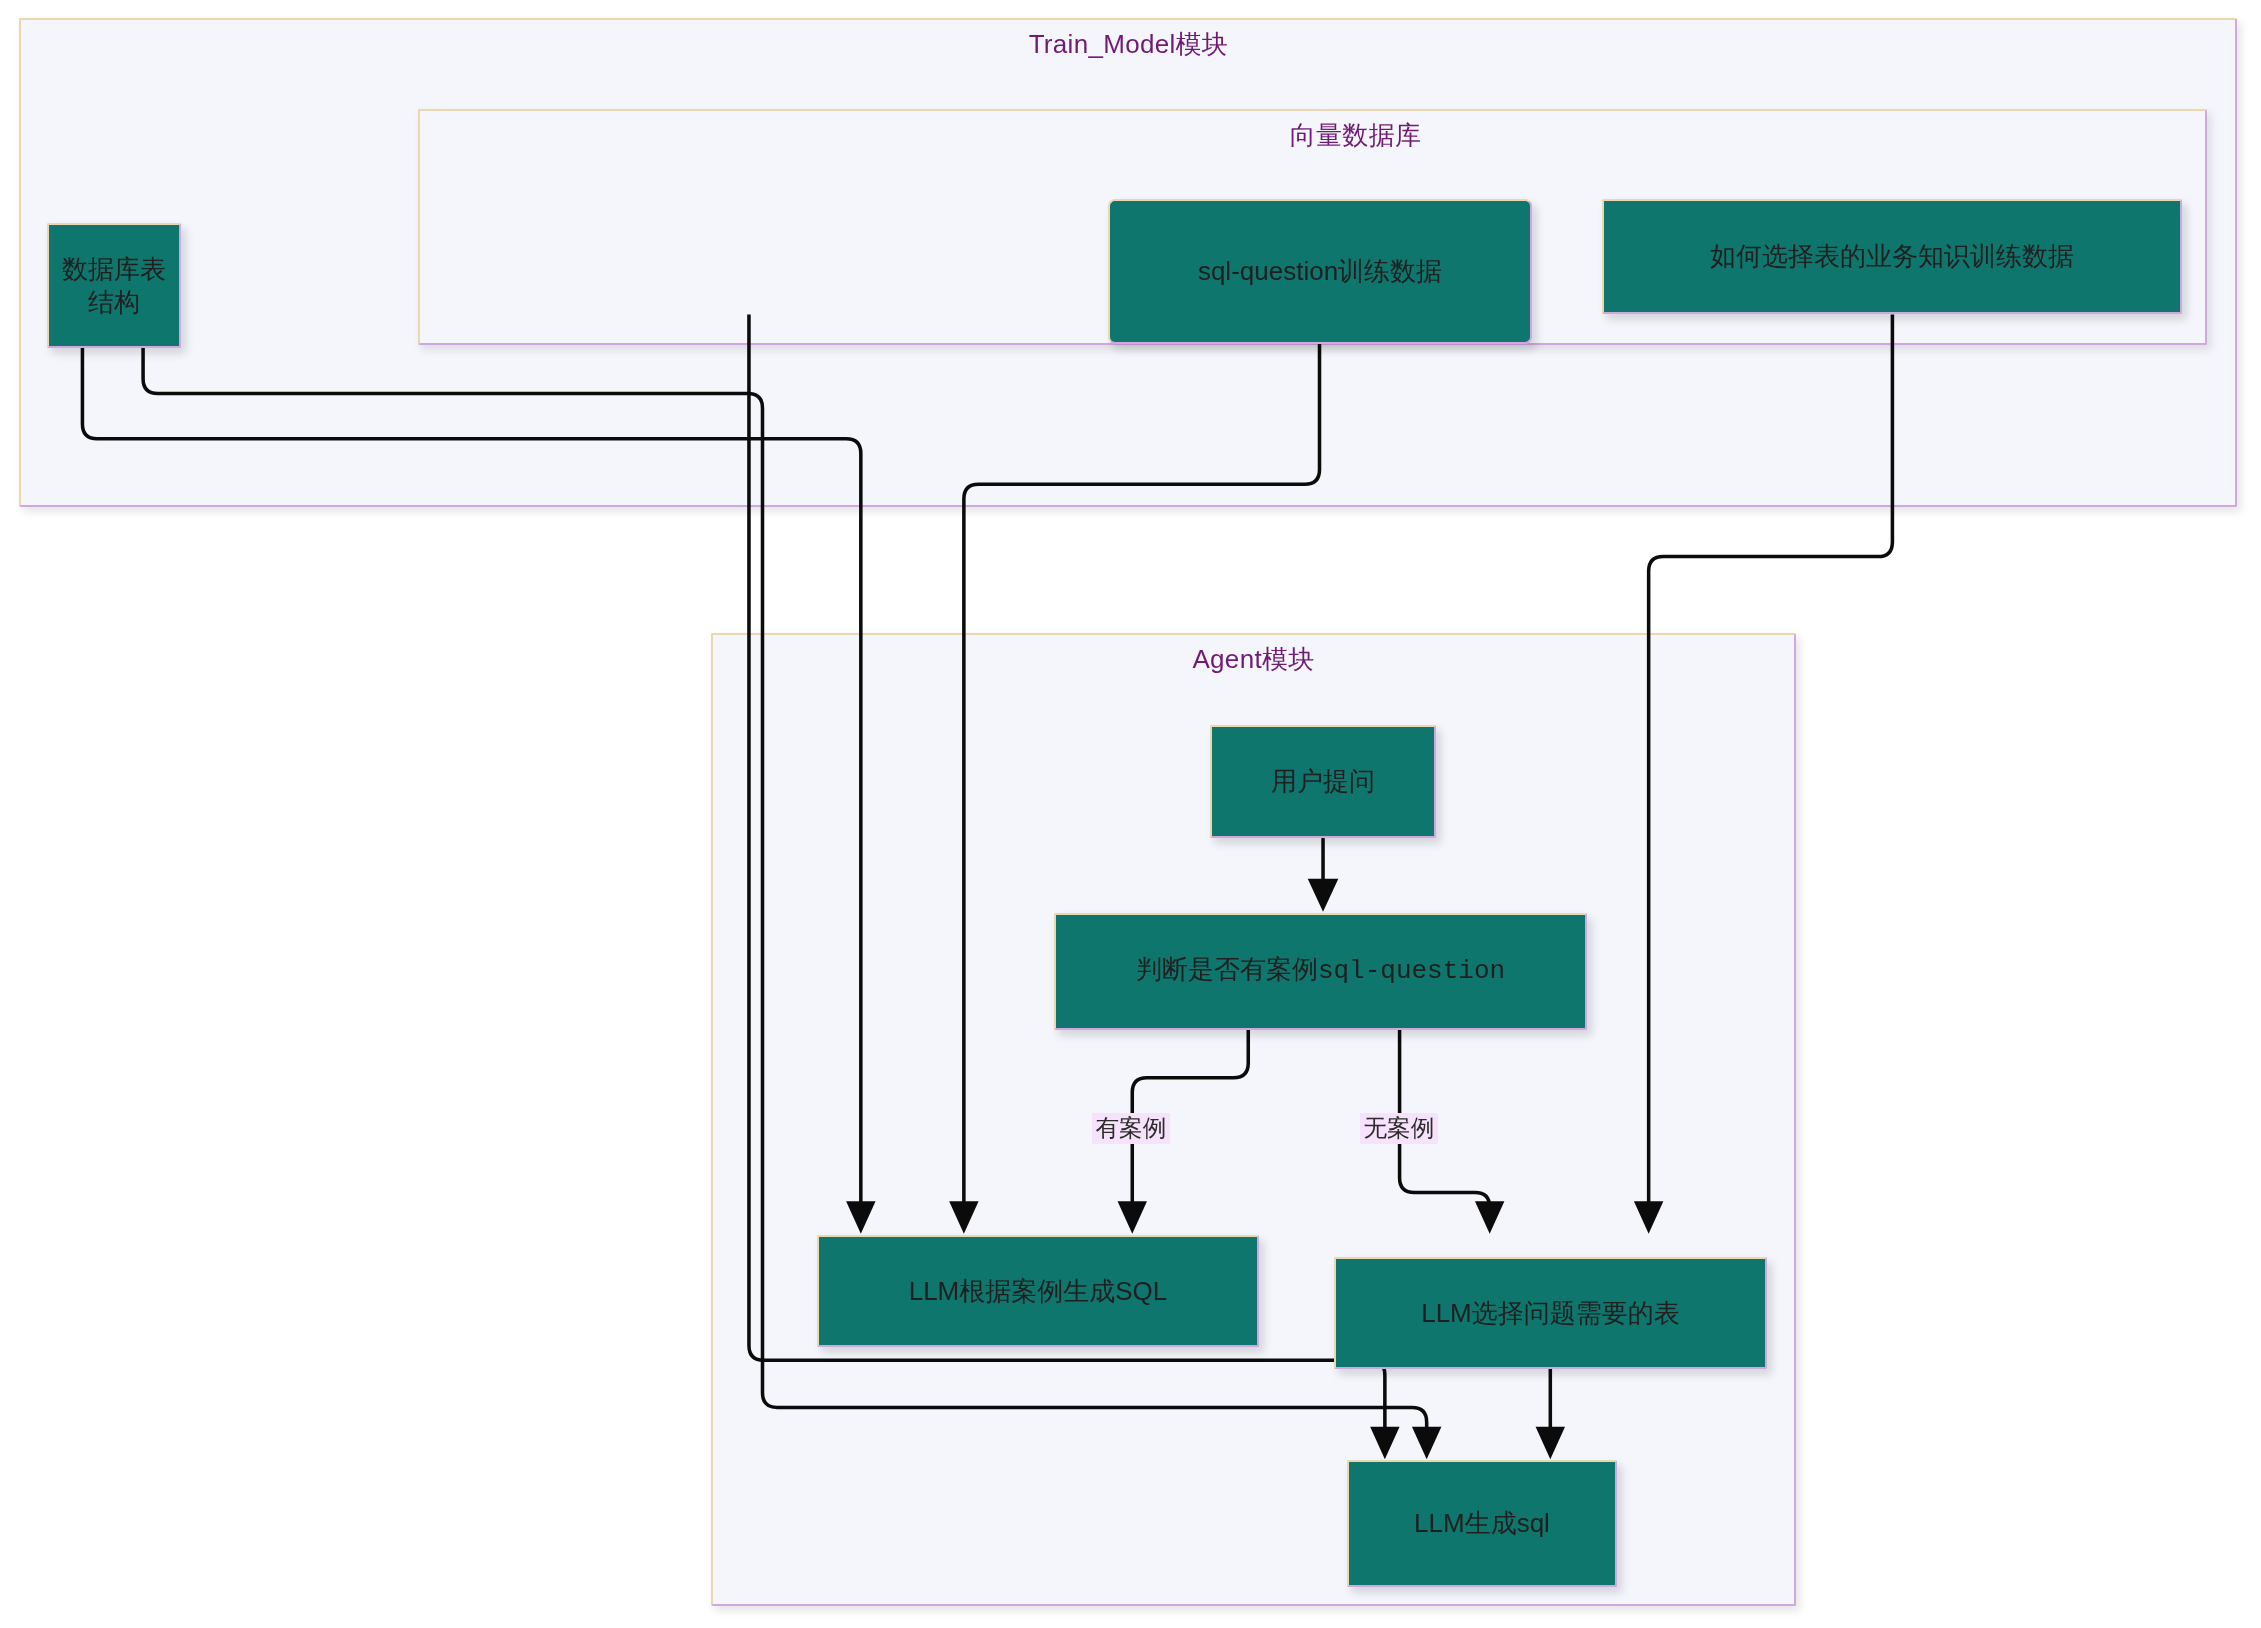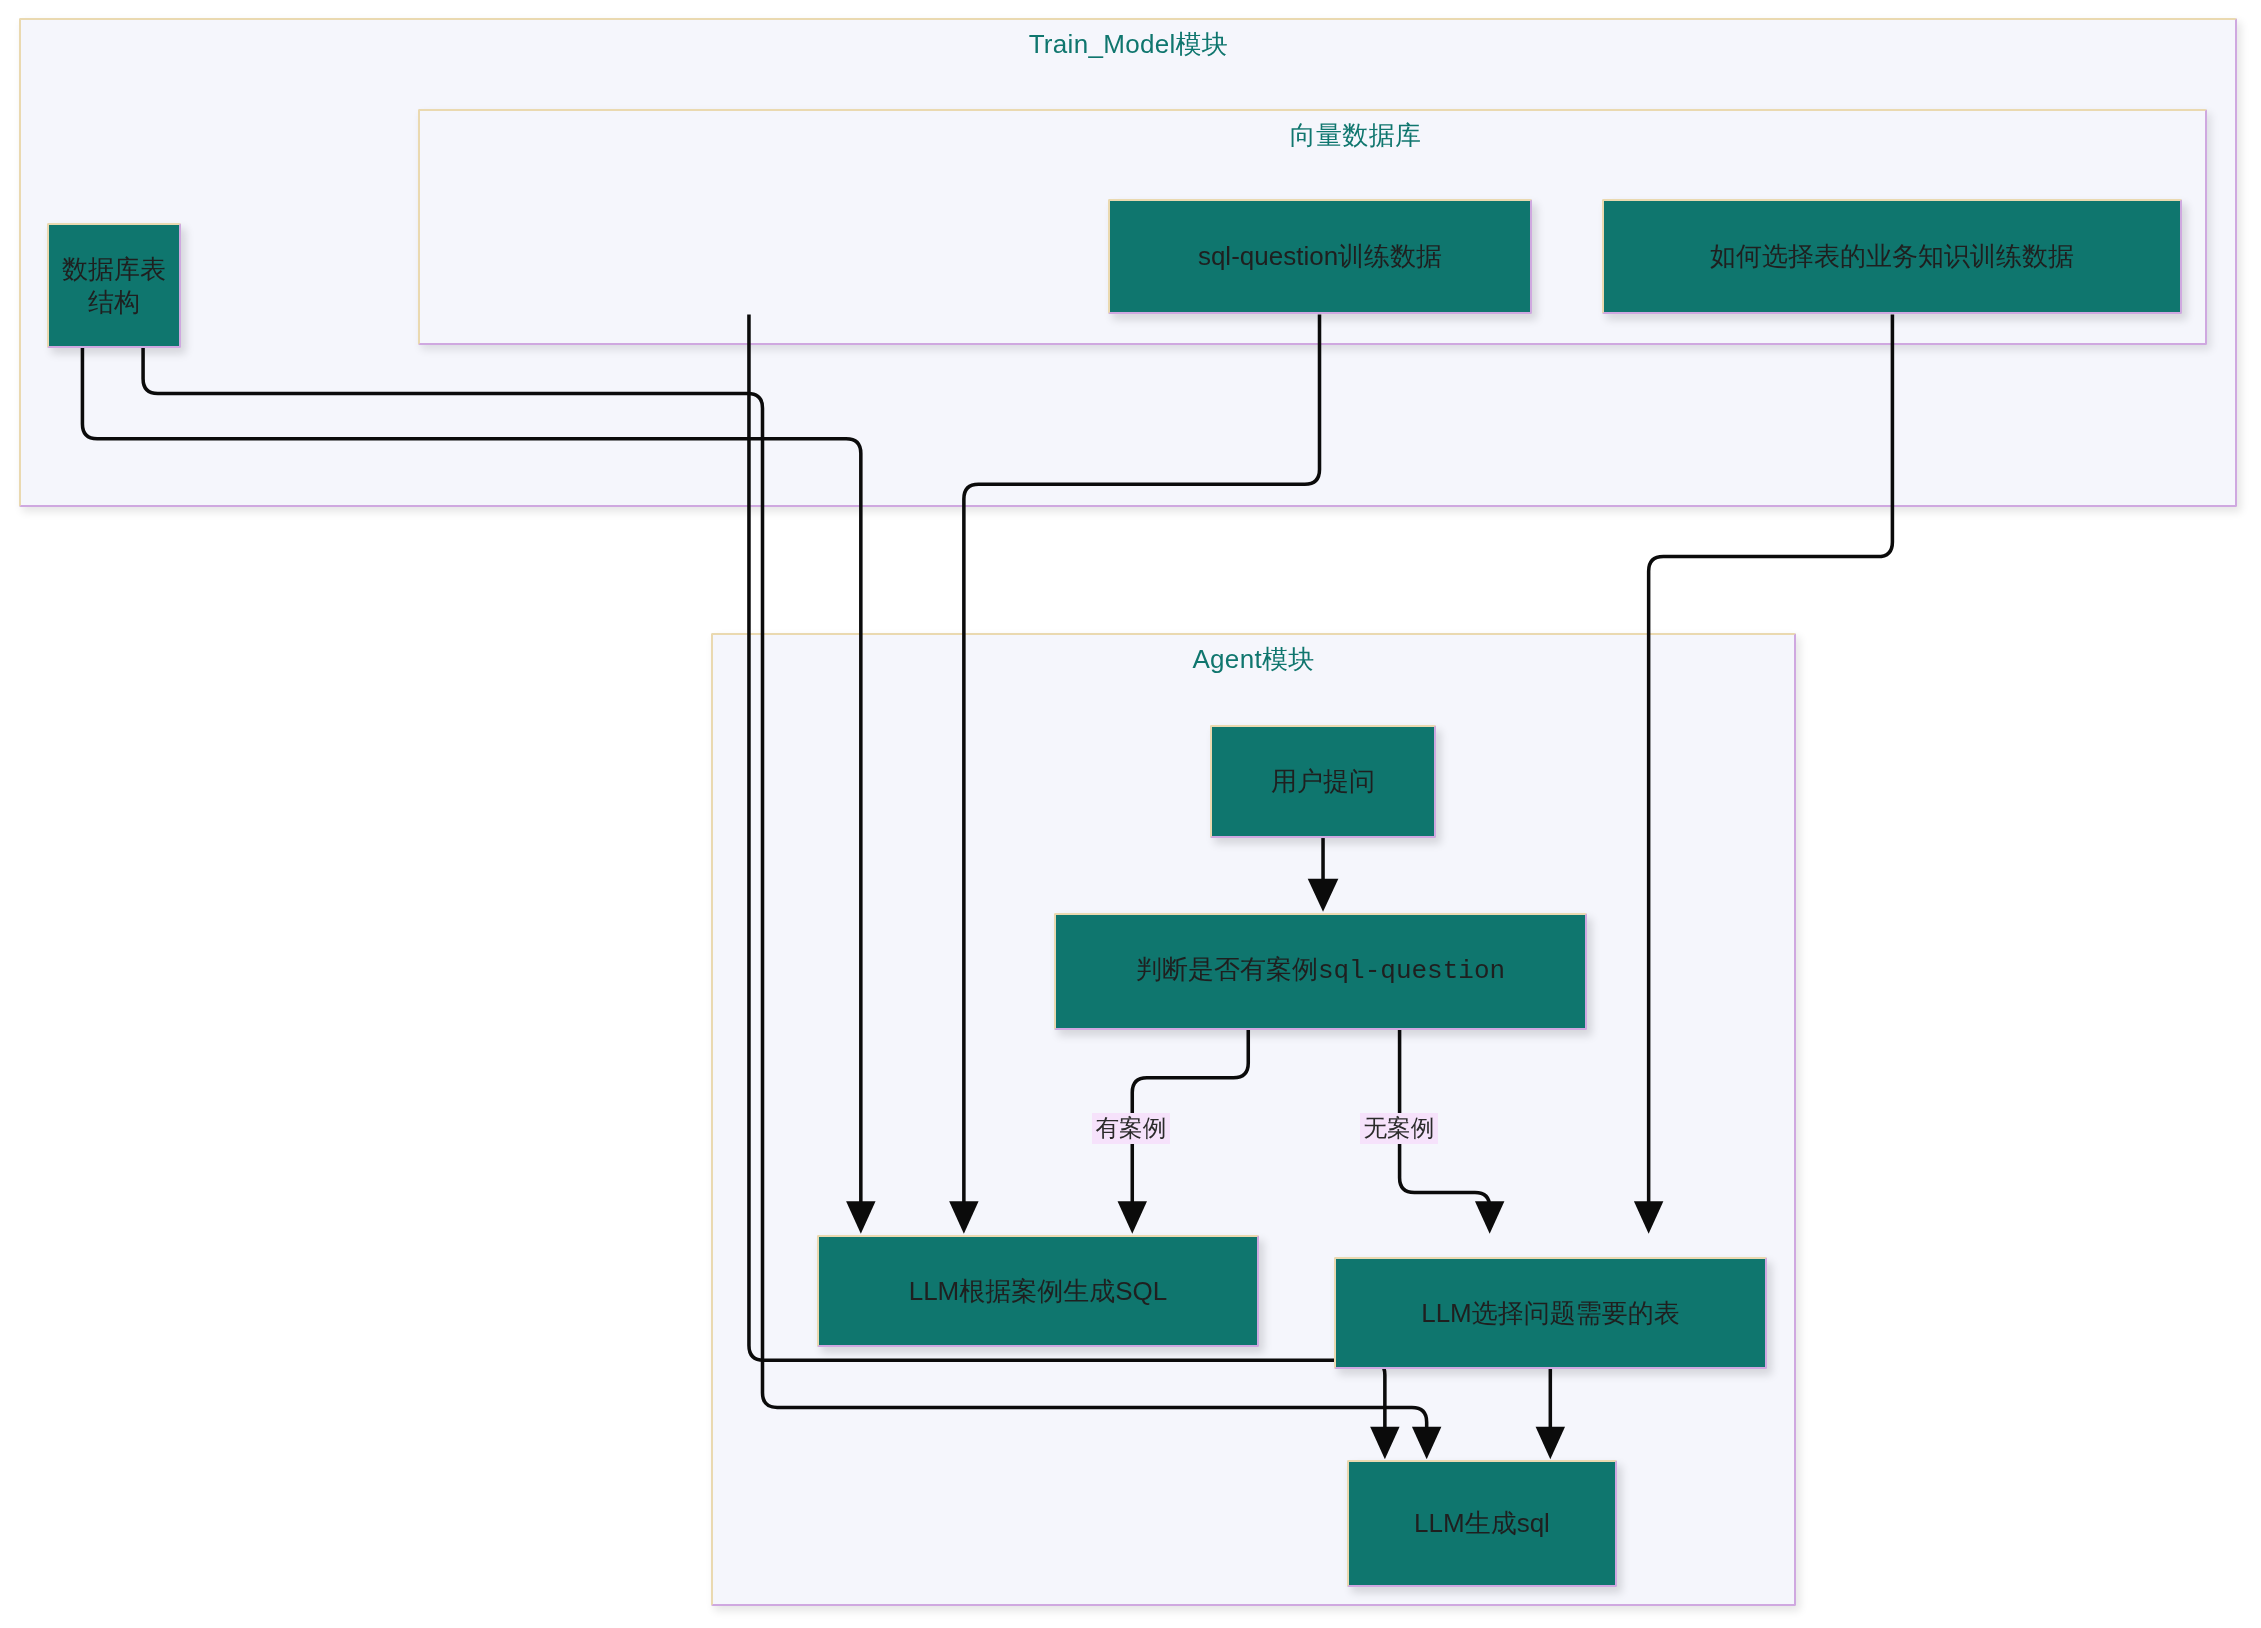--- a/index.html
+++ b/index.html
@@ -15,21 +15,21 @@
     border-color:#ead9b0 #cfa8e0 #cfa8e0 #ead9b0;
     border-radius:1.8px;
     box-shadow:3.5px 4.7px 8.2px rgba(0,0,0,.10);
     box-sizing:border-box;
   }
   .subgraph-title{
     position:absolute;
     left:0;right:0;
     text-align:center;
     font-size:26px;
-    color:#0f766e;
+    color:#701a75;
     letter-spacing:0.3px;
     white-space:nowrap;
   }
 
   
   .node{
     position:absolute;
     background:#0f766e;
     border:2.4px solid;
     border-color:#ead9b0 #cfa8e0 #cfa8e0 #ead9b0;
@@ -104,21 +104,21 @@
     <path d="M2377,1748 L2377,2000 Q2377,2025 2402,2025 L2505,2025 Q2530,2025 2530,2050 L2530,2055"></path>
     <polygon points="2530,2095 2505,2040 2555,2040"></polygon>
 
     <path d="M2633,2288 L2633,2438"></path>
     <polygon points="2633,2478 2608,2423 2658,2423"></polygon>
   </svg>
 
   <div class="node" style="left:47px;top:223px;width:134px;height:125px;">数据库表结构</div>
 
 
-  <div class="node" style="left:1108px;top:199px;width:424px;height:115px;">sql-question训练数据</div>
+  <div class="node" style="left:1108px;top:199px;width:424px;height:145px;border-radius:7px;">sql-question训练数据</div>
 
   <div class="node" style="left:1602px;top:199px;width:580px;height:115px;">如何选择表的业务知识训练数据</div>
 
   <div class="node" style="left:1210px;top:725px;width:226px;height:113px;">用户提问</div>
 
   <div class="node" style="left:1054px;top:913px;width:533px;height:117px;font-family:Liberation Mono, monospace;">判断是否有案例sql-question</div>
 
   <div class="node" style="left:817px;top:1235px;width:442px;height:112px;">LLM根据案例生成SQL</div>
 
   <div class="node" style="left:1334px;top:1235px;width:433px;height:112px;margin-top:22px;">LLM选择问题需要的表</div>

